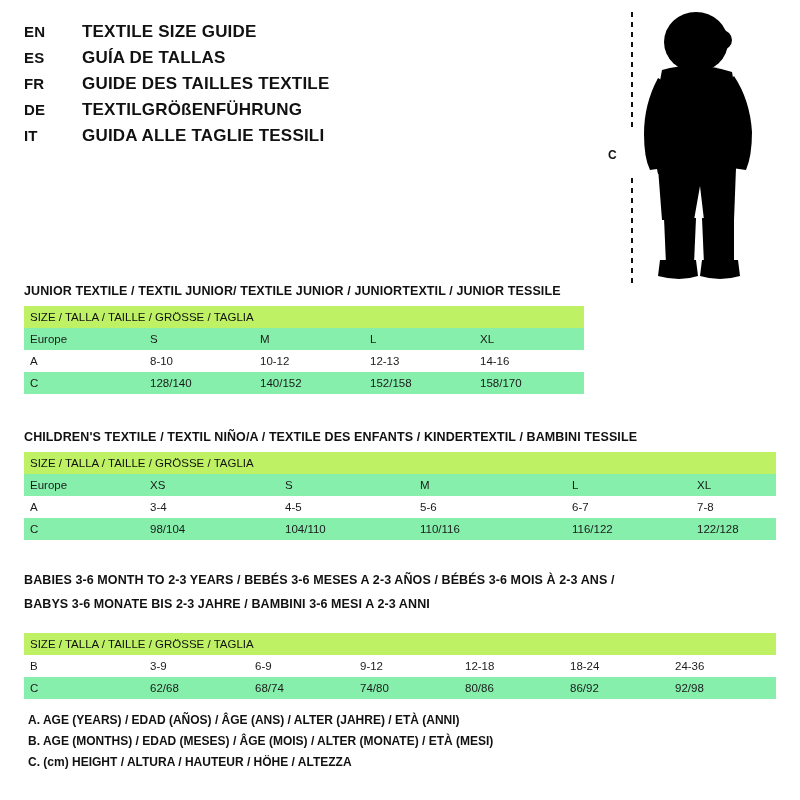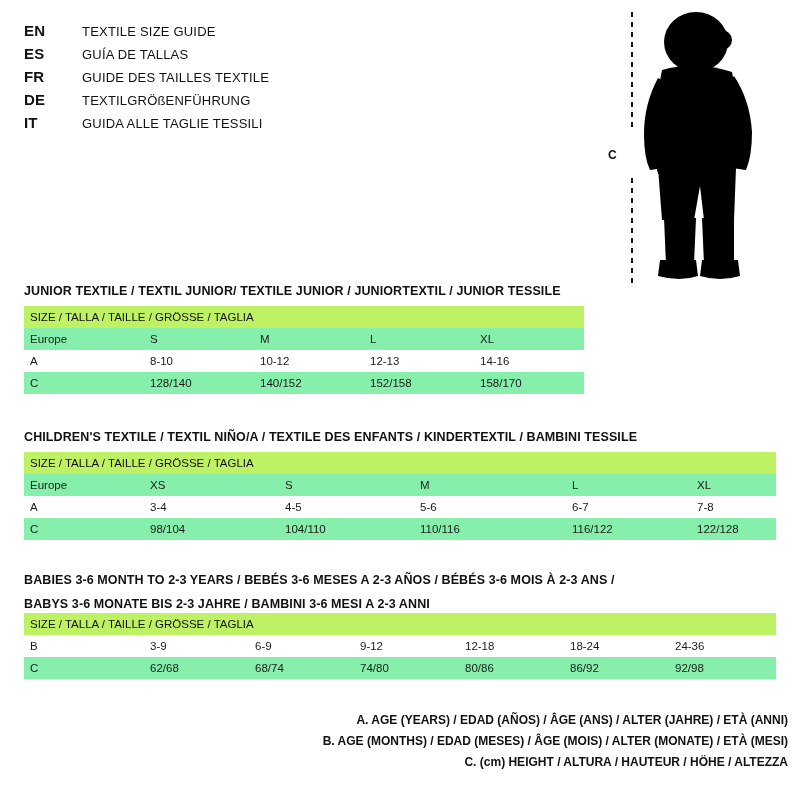--- a/index.html
+++ b/index.html
@@ -37,22 +37,22 @@
   }
   .lang-code {
     width: 58px;
     flex: 0 0 58px;
     font-size: 15px;
     font-weight: bold;
     letter-spacing: 0.2px;
     color: #111;
   }
   .lang-title {
-    font-size: 13px;
-    font-weight: normal;
+    font-size: 17px;
+    font-weight: bold;
     letter-spacing: 0.2px;
     color: #111;
     white-space: nowrap;
   }
 
   
   .figure {
     position: absolute;
     top: 8px;
     left: 600px;
@@ -104,23 +104,22 @@
   tr.alt-row td {
     background: #86efac;
   }
   tr.plain-row td {
     background: #ffffff;
   }
 
   
   .legend {
     position: absolute;
-    left: 36px;
+    left: 28px;
     width: 752px;
-    text-align: right;
   }
   .legend-line {
     font-size: 12px;
     font-weight: bold;
     color: #111;
     line-height: 1.75;
     white-space: nowrap;
   }
 </style>
 </head>
@@ -259,21 +258,21 @@
           <td>110/116</td>
           <td>116/122</td>
           <td>122/128</td>
         </tr>
       </tbody>
     </table>
   </div>
 
   <div class="section" id="sec-babies" style="top: 571px;">
     <div class="section-title">BABIES 3-6 MONTH TO 2-3 YEARS / BEBÉS 3-6 MESES A 2-3 AÑOS / BÉBÉS 3-6 MOIS À 2-3 ANS /</div>
-    <div class="section-title" style="margin-bottom:0;">BABYS 3-6 MONATE BIS 2-3 JAHRE / BAMBINI 3-6 MESI A 2-3 ANNI</div>
+    <div class="section-title" style="margin-bottom:20px;">BABYS 3-6 MONATE BIS 2-3 JAHRE / BAMBINI 3-6 MESI A 2-3 ANNI</div>
     <table class="size-table" style="width:752px;">
       <colgroup>
         <col style="width:120px">
           <col style="width:105px">
           <col style="width:105px">
           <col style="width:105px">
           <col style="width:105px">
           <col style="width:105px">
           <col style="width:107px">
       </colgroup>

